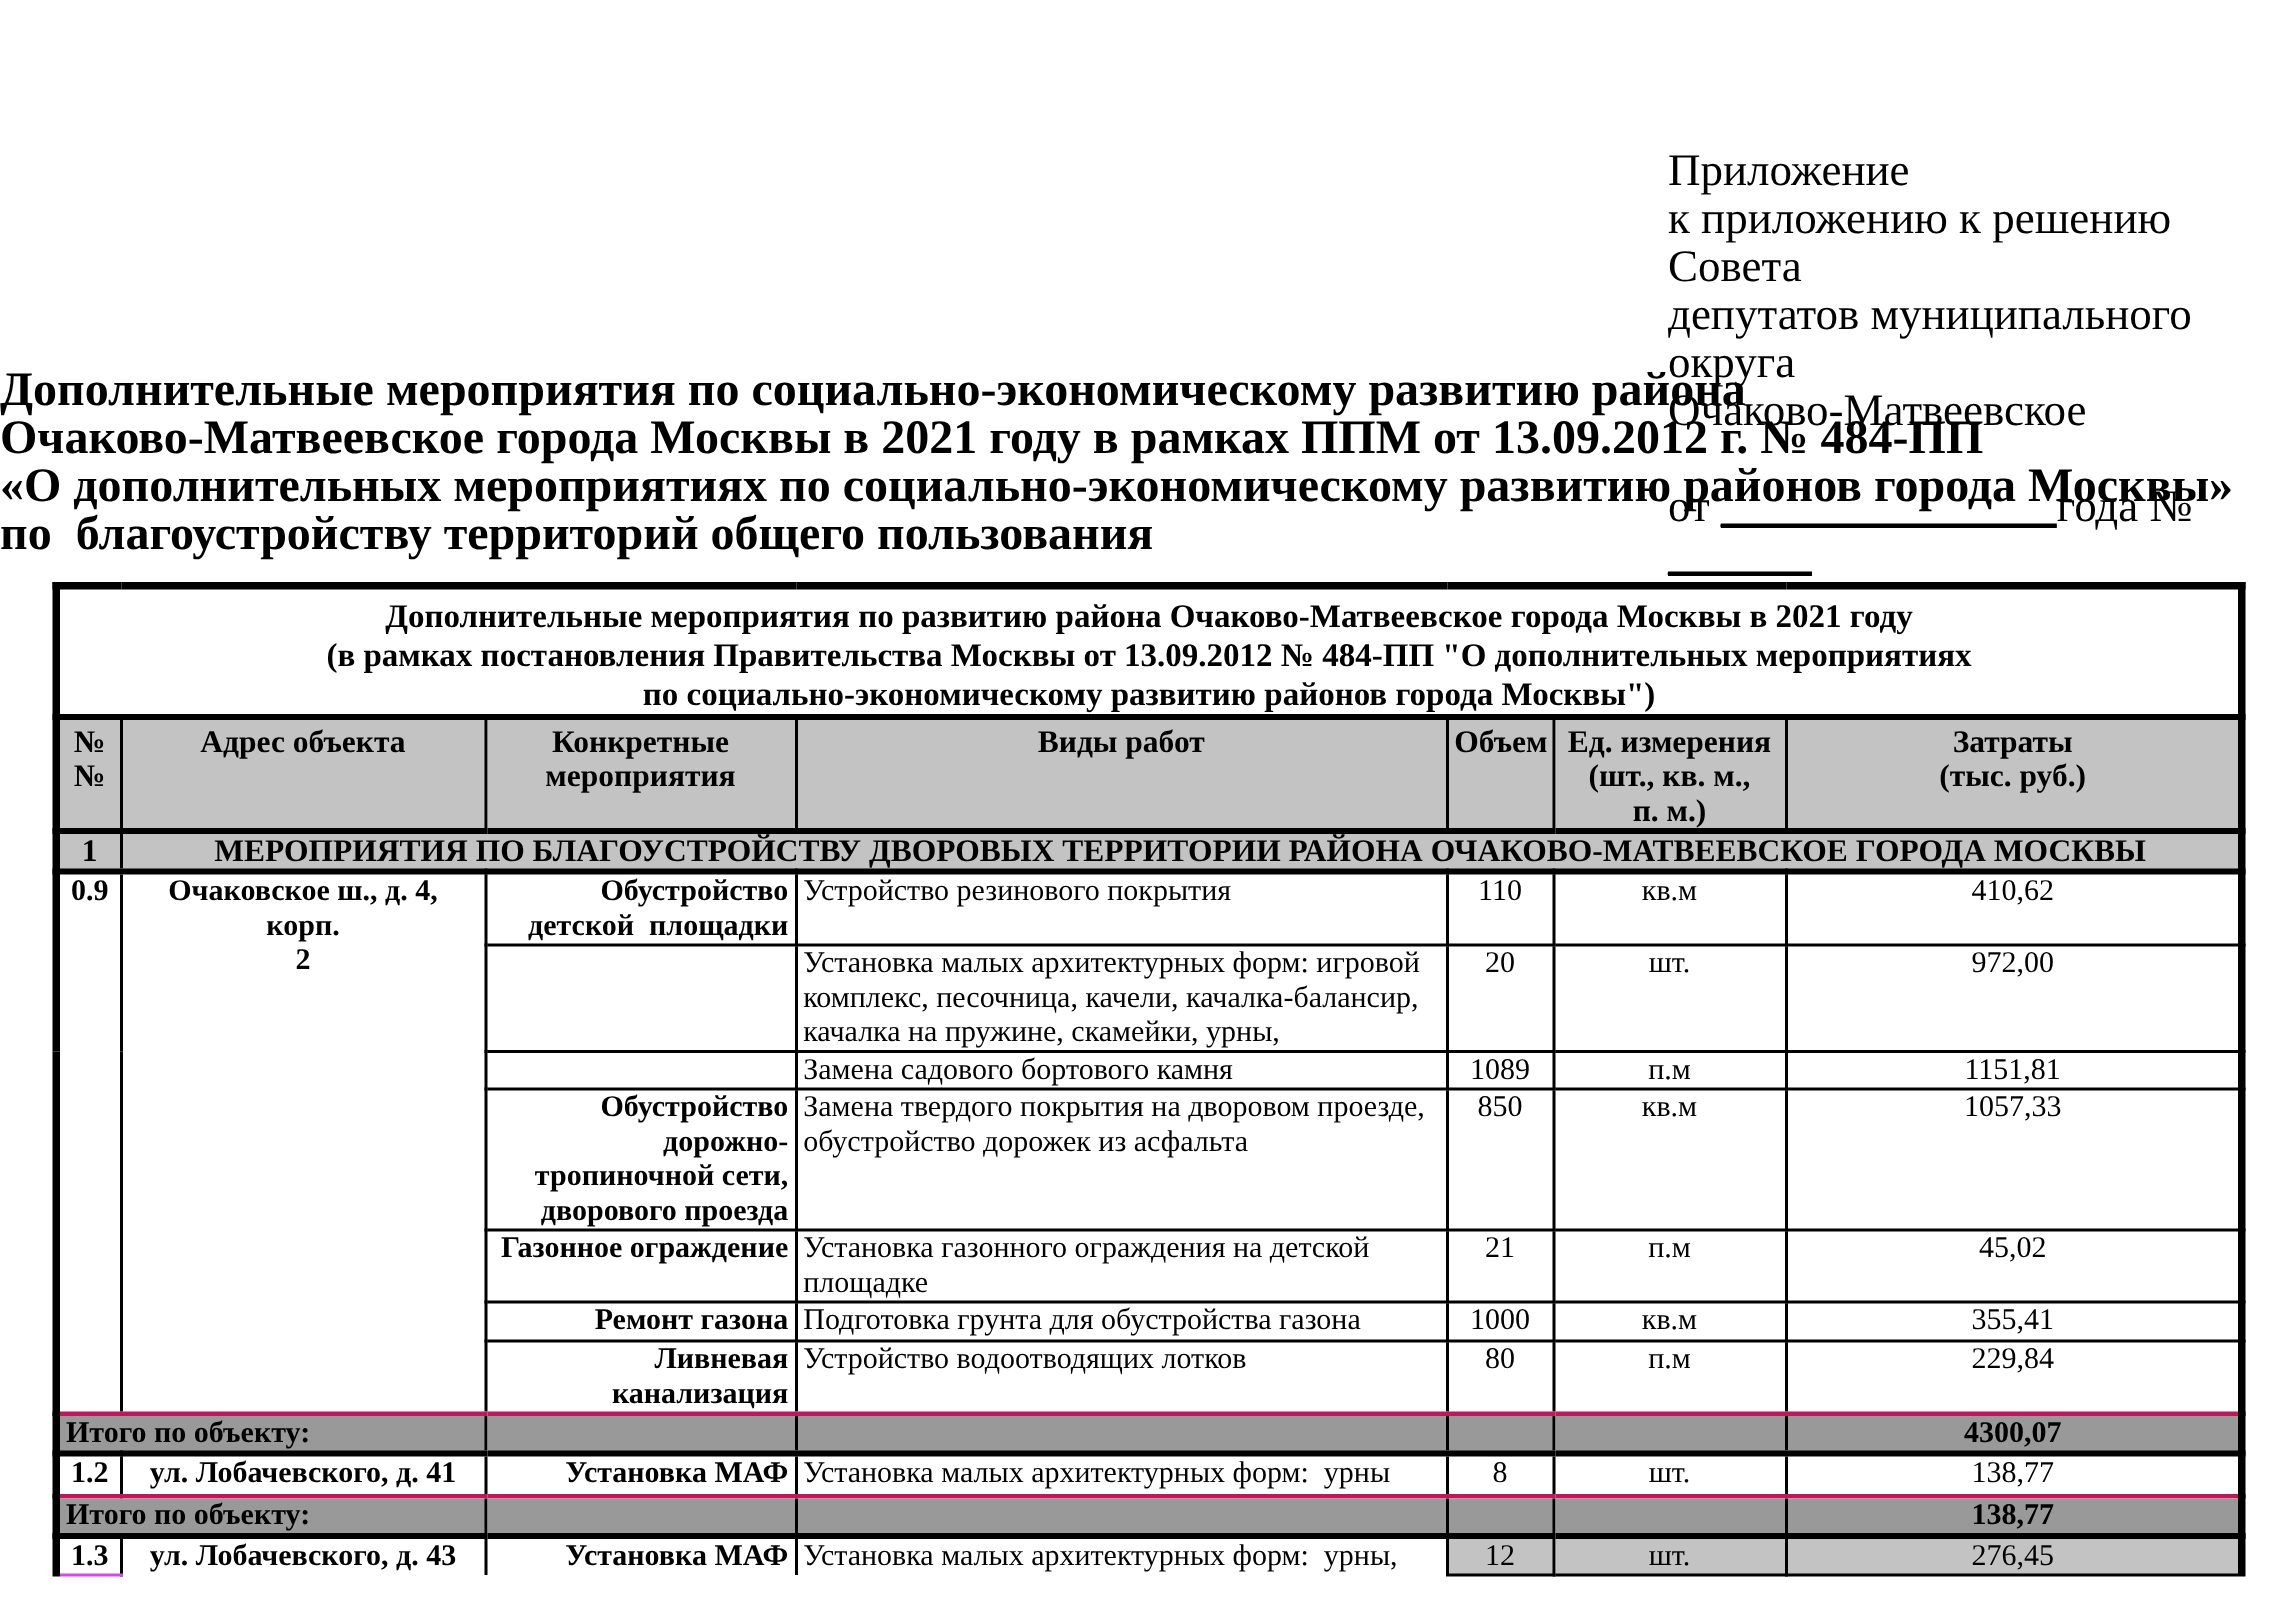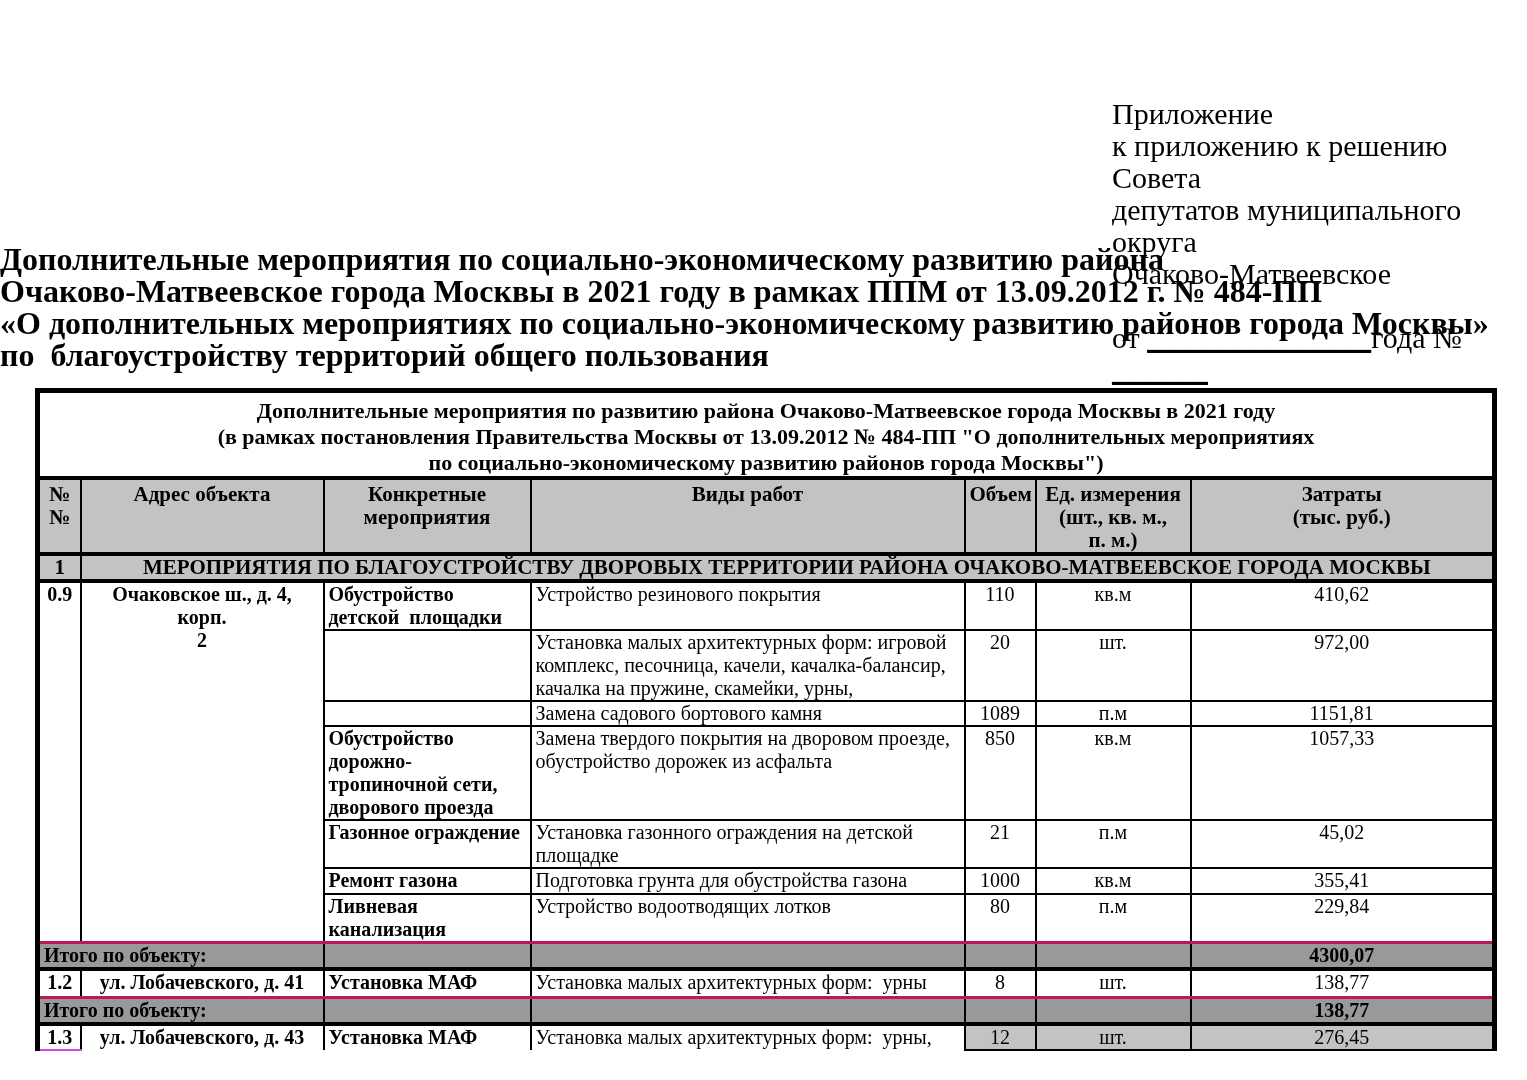--- a/index.html
+++ b/index.html
@@ -91,21 +91,21 @@
   tr.section td {
     background: var(--table-header-bg);
     font-weight: bold;
     font-size: 21px;
     text-align: center;
     border-bottom: 4px solid #000;
   }
 
   .c-num   { text-align: center; font-weight: bold; }
   .c-addr  { text-align: center; font-weight: bold; white-space: pre-wrap; }
-  .c-meas  { text-align: left; font-weight: bold; white-space: pre-wrap; }
+  .c-meas  { text-align: right; font-weight: bold; white-space: pre-wrap; }
   .c-work  { text-align: left;   white-space: pre-wrap; }
   .c-vol, .c-unit, .c-cost { text-align: center; margin-top: 22px; }
 
   tr.w0 { height: 47px; }
   tr.w1 { height: 69px; }
   tr.w2 { height: 16px; }
   tr.w3 { height: 93px; }
   tr.w4 { height: 46px; }
   tr.w5 { height: 26px; }
   tr.w6 { height: 45px; }

